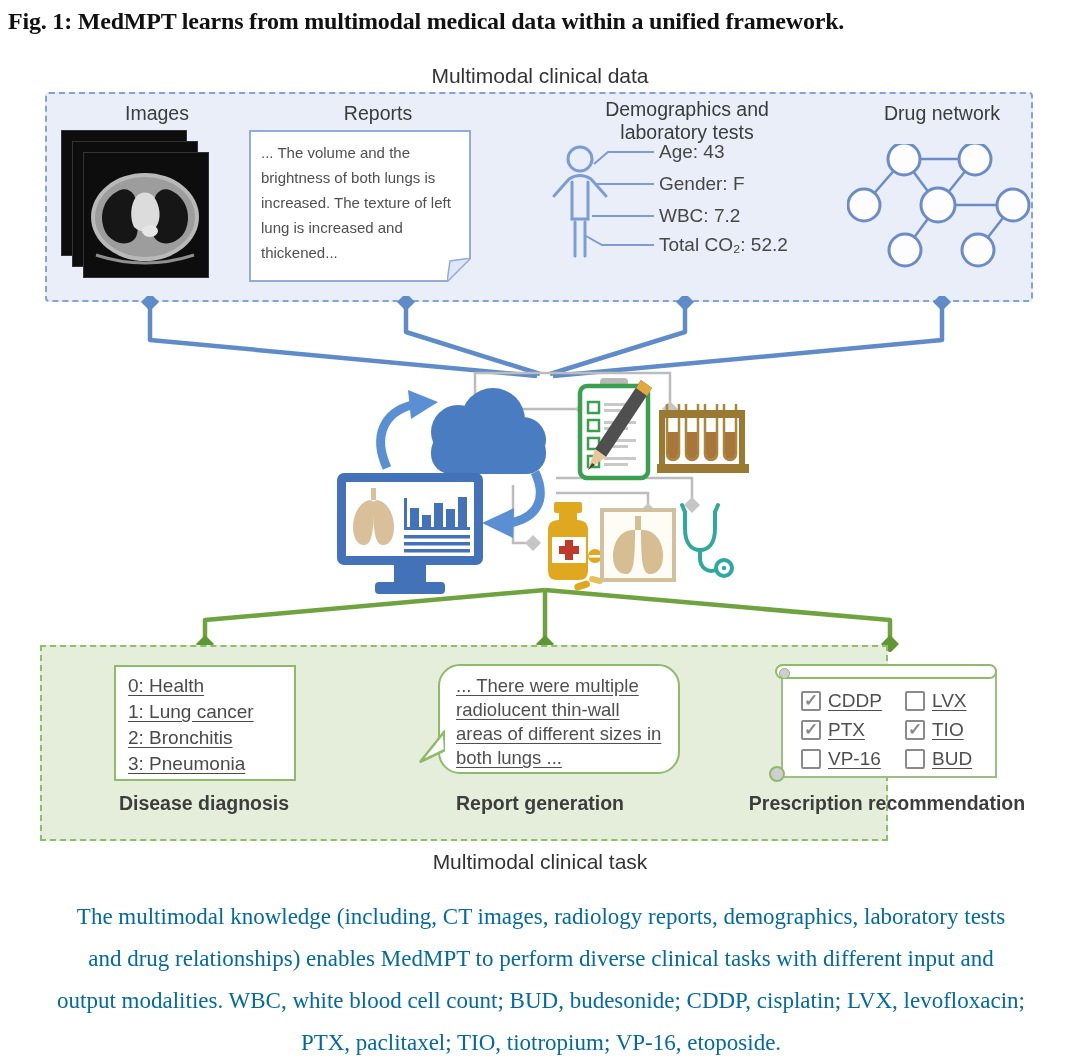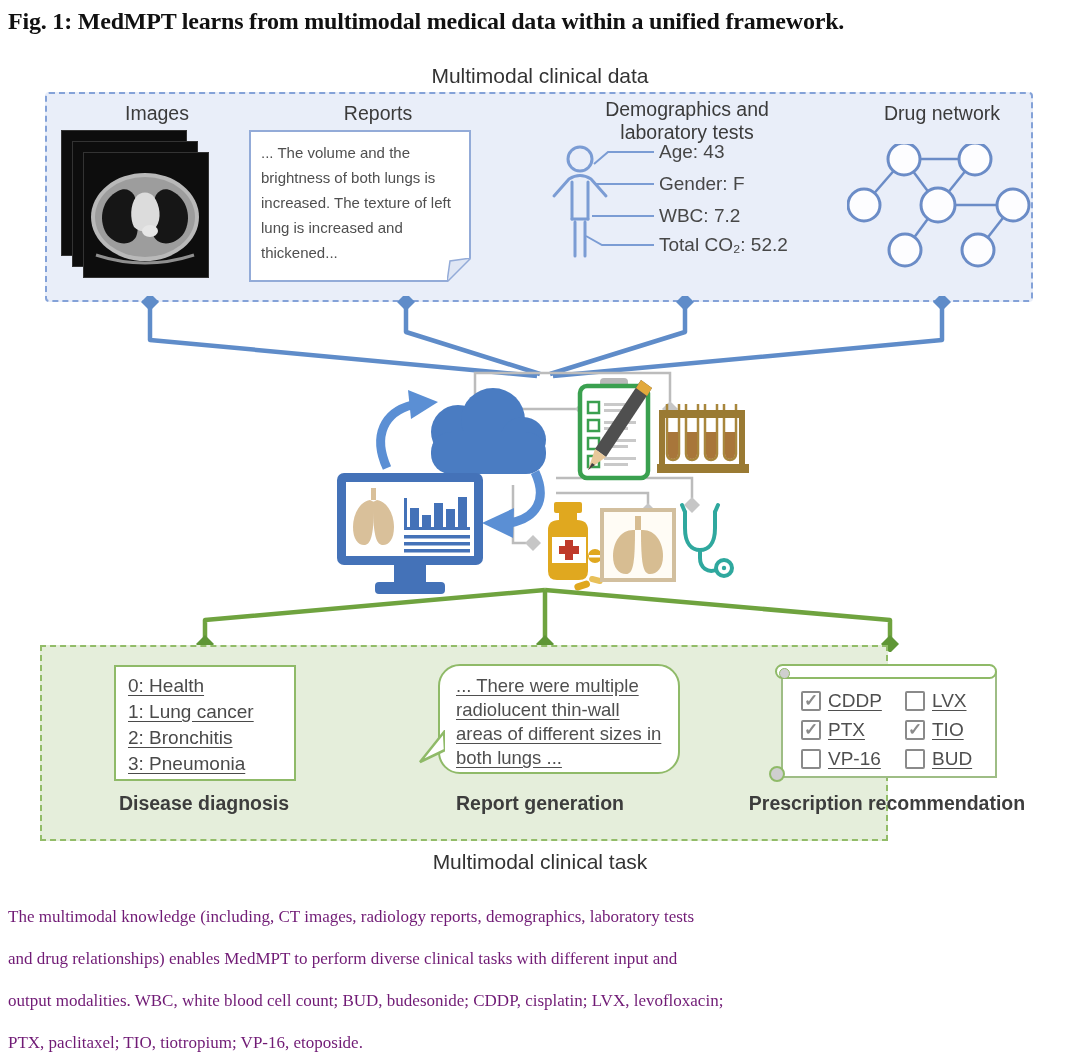--- a/index.html
+++ b/index.html
@@ -5,21 +5,21 @@
   html,body{margin:0;padding:0;background:#ffffff;}
   #canvas{position:relative;width:1080px;height:1064px;background:#ffffff;overflow:hidden;
           font-family:"Liberation Sans",sans-serif;}
   .abs{position:absolute;}
 
   
   .fig-title{left:8px;top:8px;width:1060px;font-family:"Liberation Serif",serif;
              font-weight:bold;font-size:24px;color:#111;letter-spacing:-0.2px;}
   .panel-title{width:1080px;text-align:center;font-size:21px;color:#333;}
   .caption{left:8px;top:896px;width:1066px;font-family:"Liberation Serif",serif;
-           font-size:17px;color:#701a75;}
+           font-size:23px;color:#0369a1;text-align:center;}
   .caption div{line-height:42px;white-space:nowrap;}
 
   
   .blue-box{left:45px;top:92px;width:988px;height:210px;background:#e9eef9;
             border:2px dashed #84a2d8;border-radius:4px;box-sizing:border-box;}
   .sec-label{position:absolute;transform:translateX(-50%);font-size:19.5px;color:#3b3b3b;
              text-align:center;line-height:23px;white-space:nowrap;}
 
   
   .ct-stack{position:absolute;left:14px;top:36px;width:152px;height:152px;}

